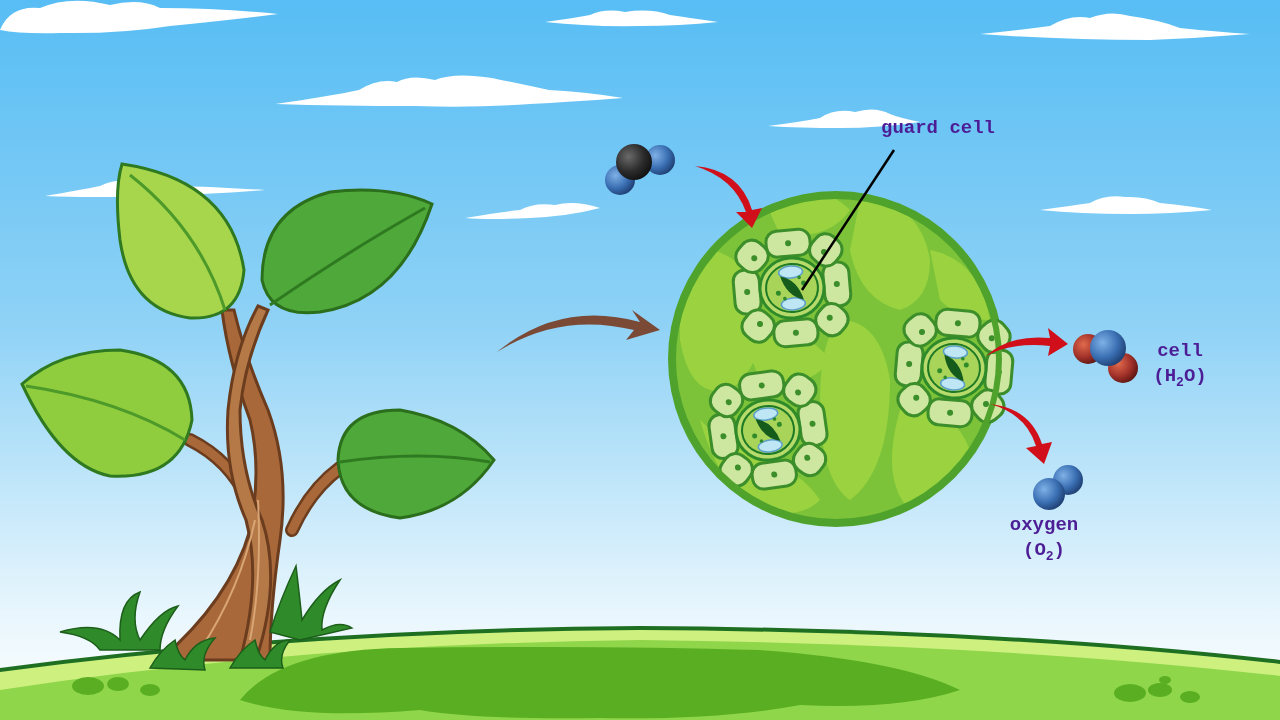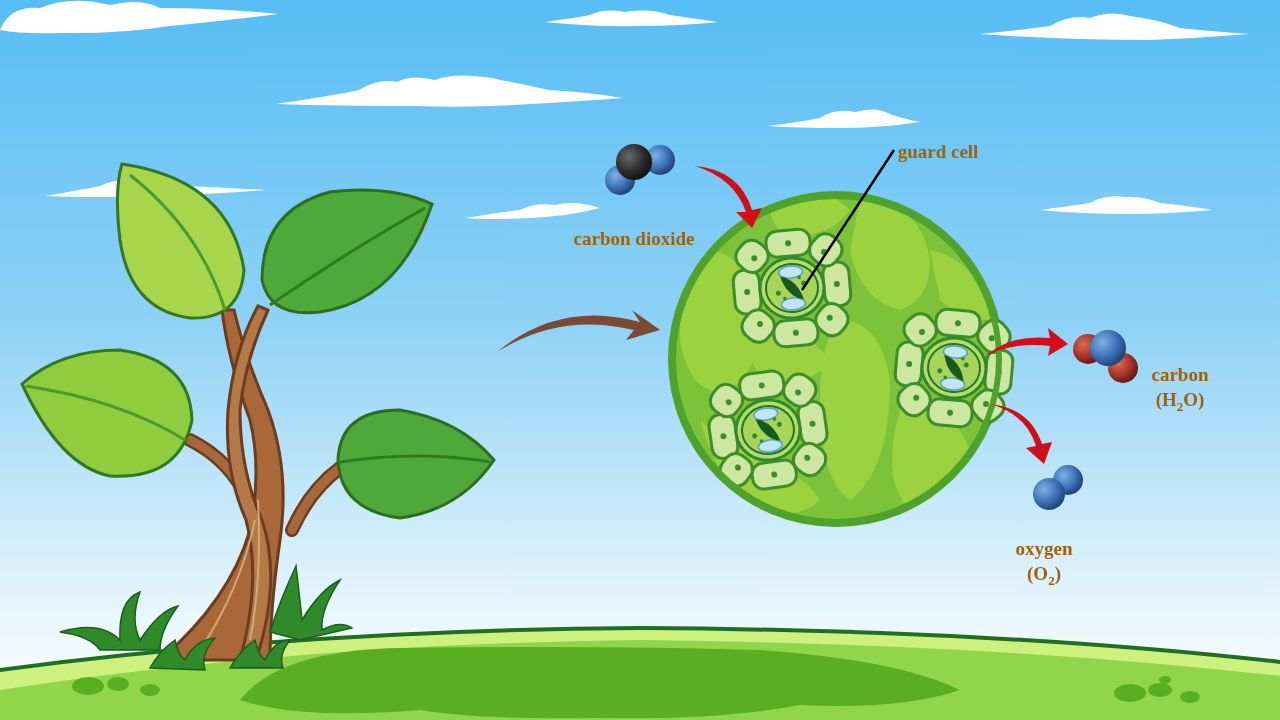--- a/index.html
+++ b/index.html
@@ -1,20 +1,20 @@
 <!DOCTYPE html>
 <html><head>
 <meta charset="utf-8">
 <style>
   html, body { margin:0; padding:0; }
   body { width:1280px; height:720px; overflow:hidden; position:relative;
          font-family:"DejaVu Sans", sans-serif; }
   #scene { position:absolute; left:0; top:0; width:1280px; height:720px; }
-  .label { position:absolute; font-family:Liberation Serif, serif; font-weight:bold;
-           color:#a16207; font-size:19px; text-align:center; line-height:1.3; white-space:nowrap;margin-top:24px; }
+  .label { position:absolute; font-family:Liberation Mono, monospace; font-weight:bold;
+           color:#4c1d95; font-size:19px; text-align:center; line-height:1.3; white-space:nowrap; }
   .label .sub { font-size:13px; vertical-align:-5px; }
 </style>
 </head>
 <body>
 
 <svg id="scene" viewBox="0 0 1280 720" xmlns="http://www.w3.org/2000/svg">
   <defs>
     <linearGradient id="sky" x1="0" y1="0" x2="0" y2="1">
       <stop offset="0" stop-color="#57bdf4"></stop>
       <stop offset="0.45" stop-color="#8fd2f6"></stop>
@@ -187,28 +187,27 @@
     <circle cx="1123" cy="368" r="15" fill="url(#gRed)"></circle>
     <circle cx="1108" cy="348" r="18" fill="url(#gBlue)"></circle>
   </g>
   <g>
     <circle cx="1068" cy="480" r="15" fill="url(#gBlue)"></circle>
     <circle cx="1049" cy="494" r="16" fill="url(#gBlue)"></circle>
   </g>
 </svg>
 
 <div class="label" style="left:548px; top:203px; width:172px;">
-  <div>carbon dioxide</div>
 </div>
 
 <div class="label" style="left:878px; top:116px; width:120px;">
   <div>guard cell</div>
 </div>
 
 <div class="label" style="left:1140px; top:339px; width:80px;">
-  <div>carbon</div>
+  <div>cell</div>
   <div><span>(H</span><span class="sub">2</span><span>O)</span></div>
 </div>
 
 <div class="label" style="left:994px; top:513px; width:100px;">
   <div>oxygen</div>
   <div><span>(O</span><span class="sub">2</span><span>)</span></div>
 </div>
 
 </body></html>

